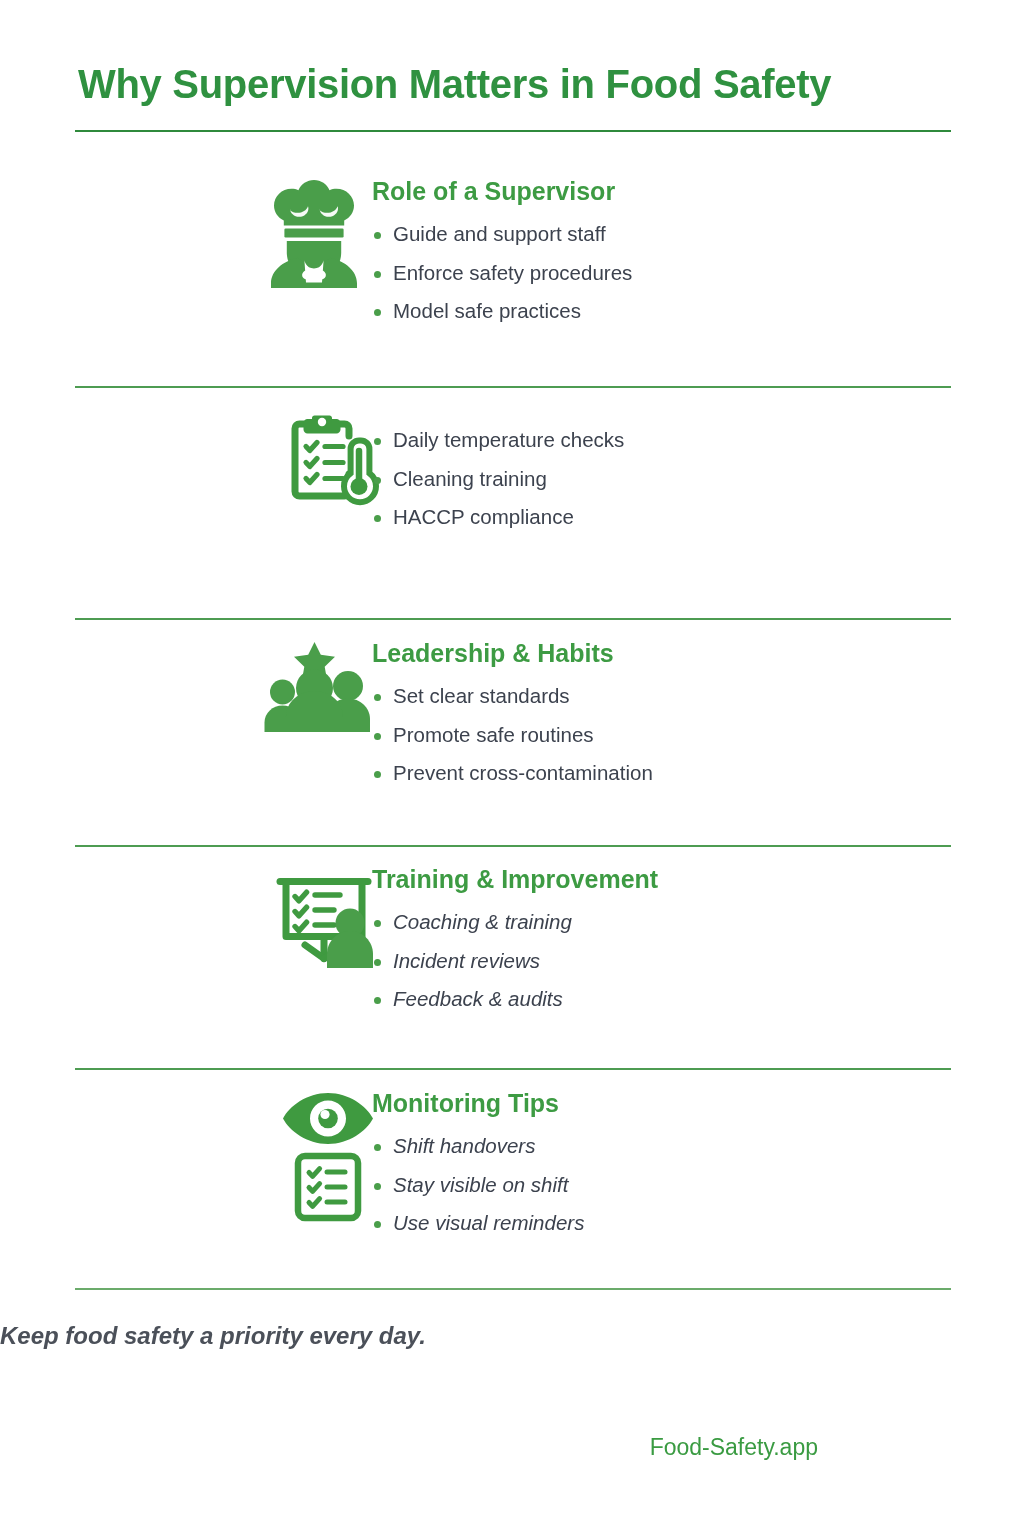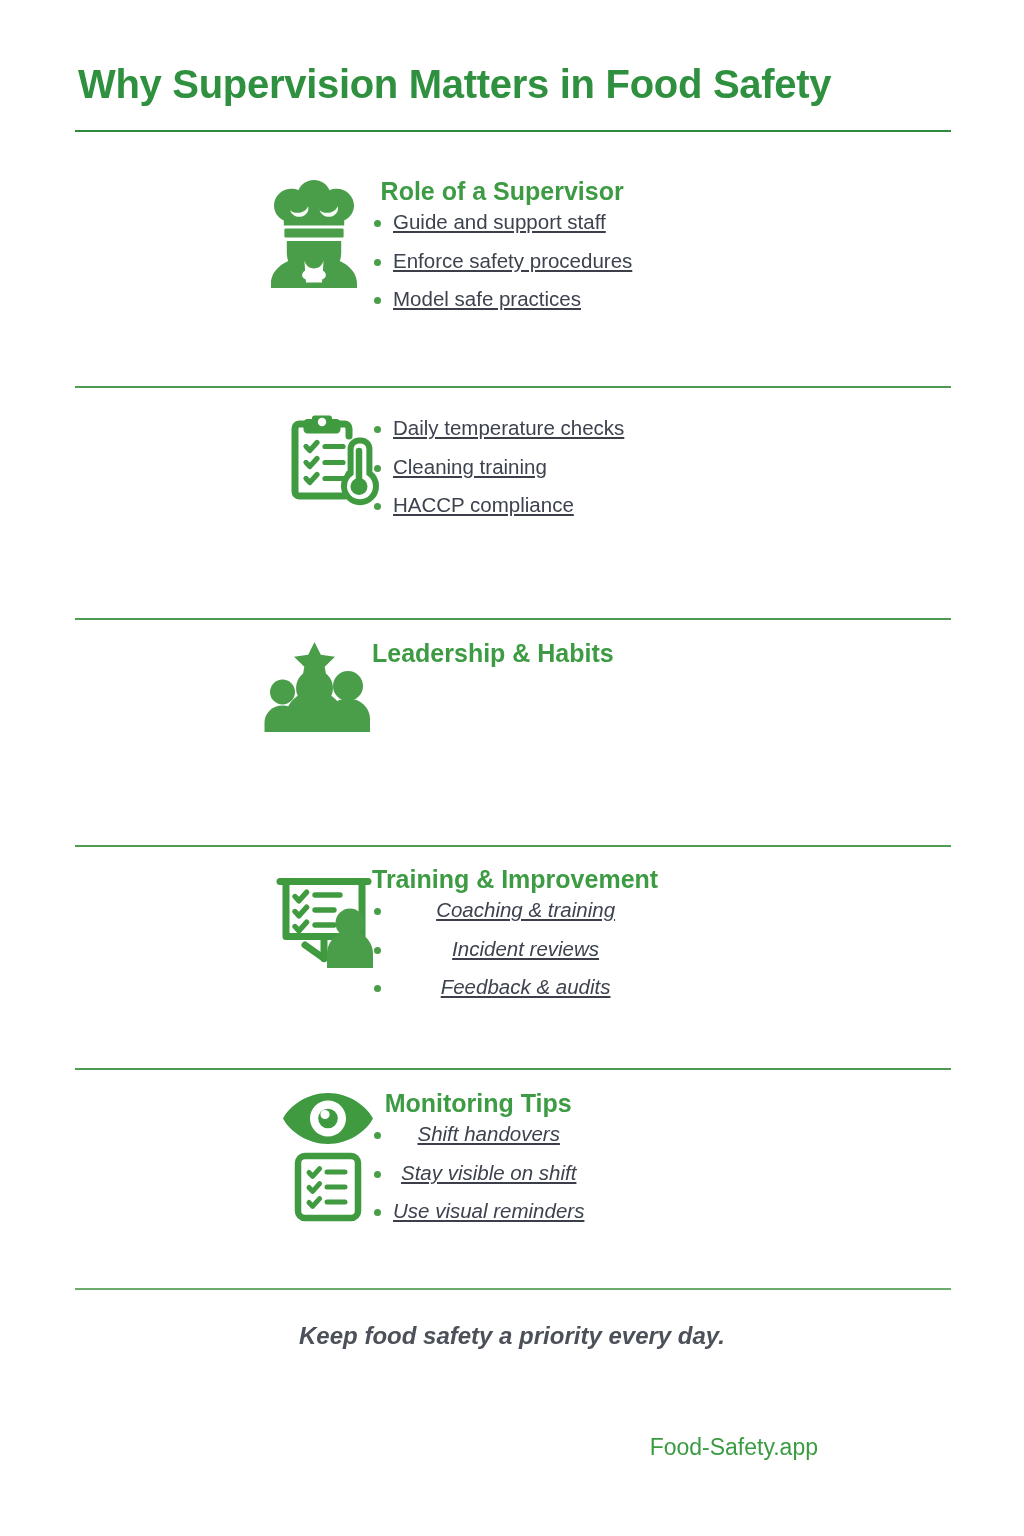--- a/index.html
+++ b/index.html
@@ -37,58 +37,56 @@
     position:absolute;
     top:0;
   }
   .sec-body { position:absolute; left:372px; top:0; }
   .sec-heading {
     font-size:25px;
     font-weight:bold;
     color:#3d9b43;
     line-height:1.05;
     white-space:nowrap;
-    text-align:center;
-  }
-  .bullets { list-style:none; margin-top:8px;text-decoration:underline; }
+  }
+  .bullets { list-style:none; margin-top:20px; }
   .bullets li {
     position:relative;
     font-size:20.5px;
     color:#3c424e;
     line-height:1.0;
     padding-left:21px;
     margin-bottom:18px;
     white-space:nowrap;
   }
   .bullets li::before {
     content:"";
     position:absolute;
     left:2px; top:8px;
     width:7px; height:7px;
     border-radius:50%;
     background:#4a9e4a;
   }
 
   
-  .sec-4 .bullets li, .sec-5 .bullets li { font-style:italic;text-align:center; }
+  .sec-4 .bullets li, .sec-5 .bullets li { font-style:italic; }
 
   .divider {
     position:absolute;
     left:75px;
     width:876px; height:2px;
     background:#4e9c52;
   }
   .divider.light { background:#6bab6b; height:1.5px; }
 
   
   .tagline {
     position:absolute;
     left:0; top:1322px;
     width:1024px;
-    text-align:center;
     font-size:24px;
     font-weight:bold;
     font-style:italic;
     color:#4b5059;
   }
   .brand {
     position:absolute;
     right:70px; top:1434px;
     font-size:23px;
     font-weight:normal;
@@ -179,20 +177,25 @@
           <path d="M2.5 92v-9.5C2.5 73 10.6 65.5 20.5 65.5S38.5 73 38.5 82.5V92z"></path>
           <circle cx="86" cy="46" r="15"></circle>
           <path d="M64 92v-13c0-11.3 9.8-20.5 22-20.5s22 9.2 22 20.5v13z"></path>
           <circle cx="52.5" cy="48" r="18.5"></circle>
           <path d="M24 92V76.5C24 62.4 36.8 51 52.5 51S81 62.4 81 76.5V92z"></path>
         </g>
       </svg>
     </div>
     <div class="sec-body">
       <div class="sec-heading">Leadership &amp; Habits</div>
+      <ul class="bullets">
+        <li>Set clear standards</li>
+        <li>Promote safe routines</li>
+        <li>Prevent cross-contamination</li>
+      </ul>
     </div>
   </div>
 
   <div class="divider" style="top:845px;"></div>
 
   <div class="section sec-4" style="top:866px;">
     <div class="sec-icon" style="left:272px; top:0;">
       <svg width="104" height="104" viewBox="0 0 104 104">
         <g fill="none" stroke="#3f9a40" stroke-width="7" stroke-linecap="round" stroke-linejoin="round">
           <path d="M8 15.5h88"></path>

